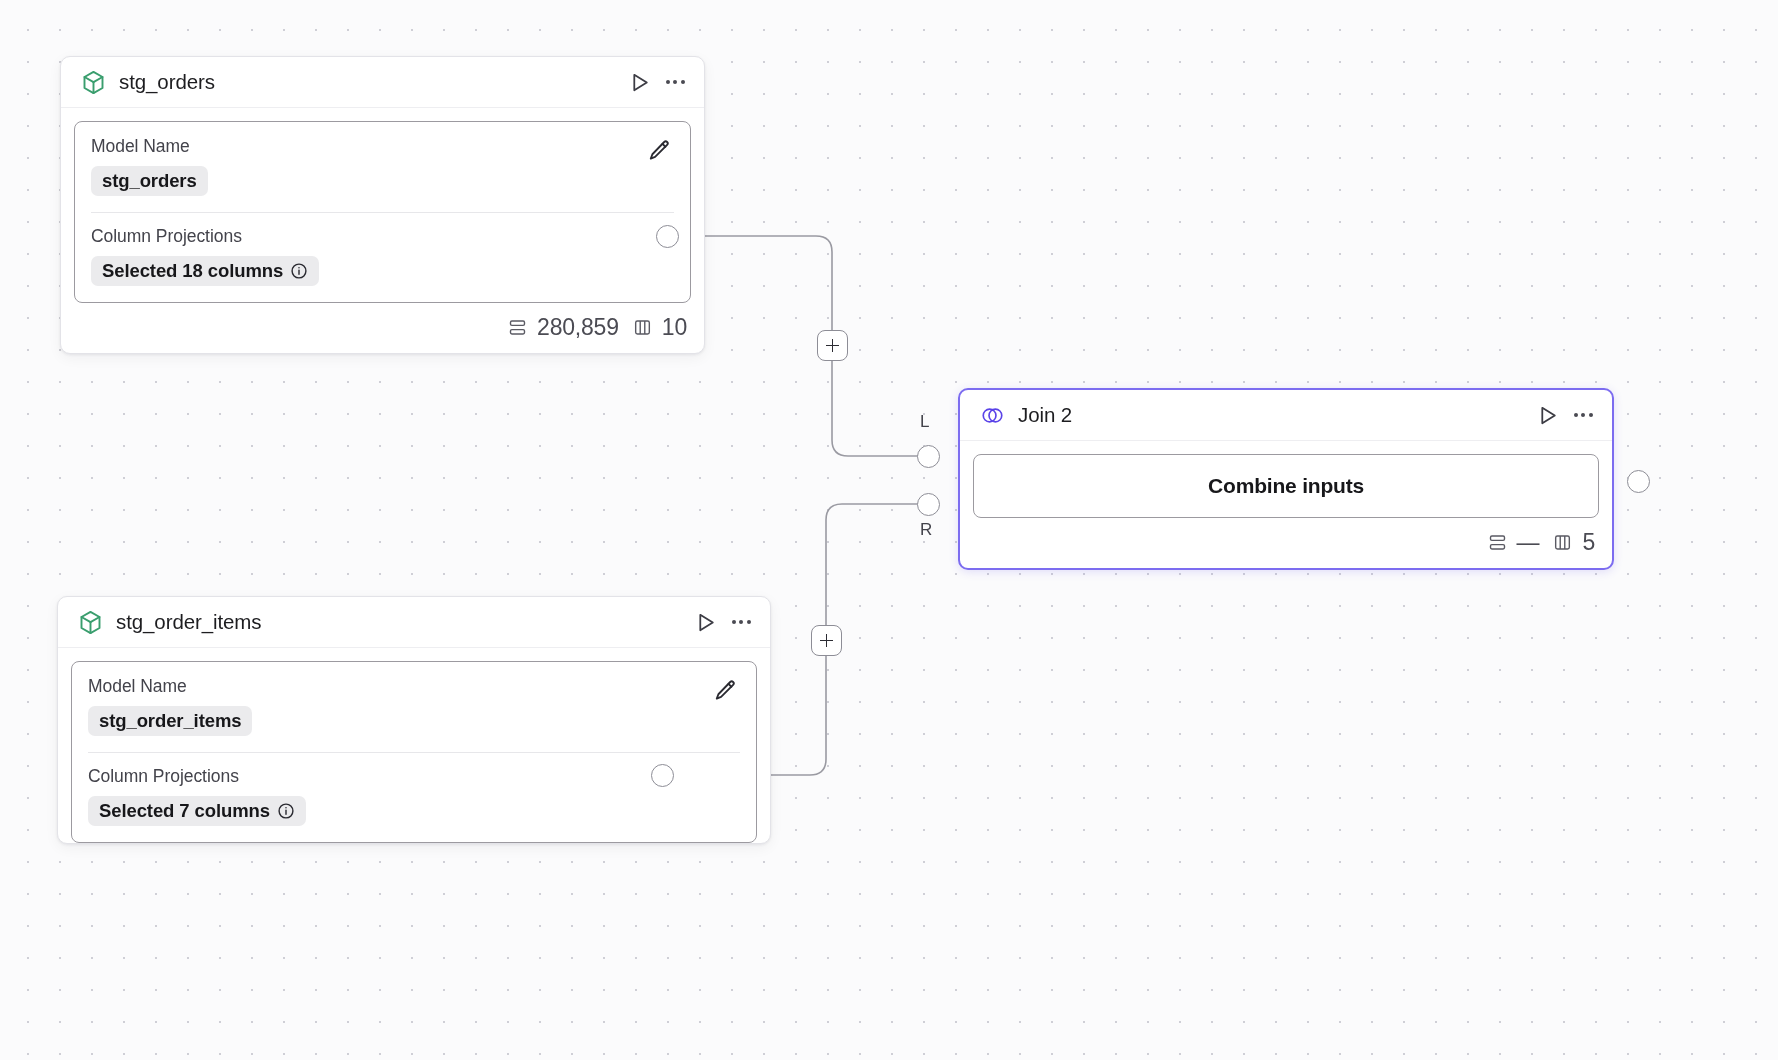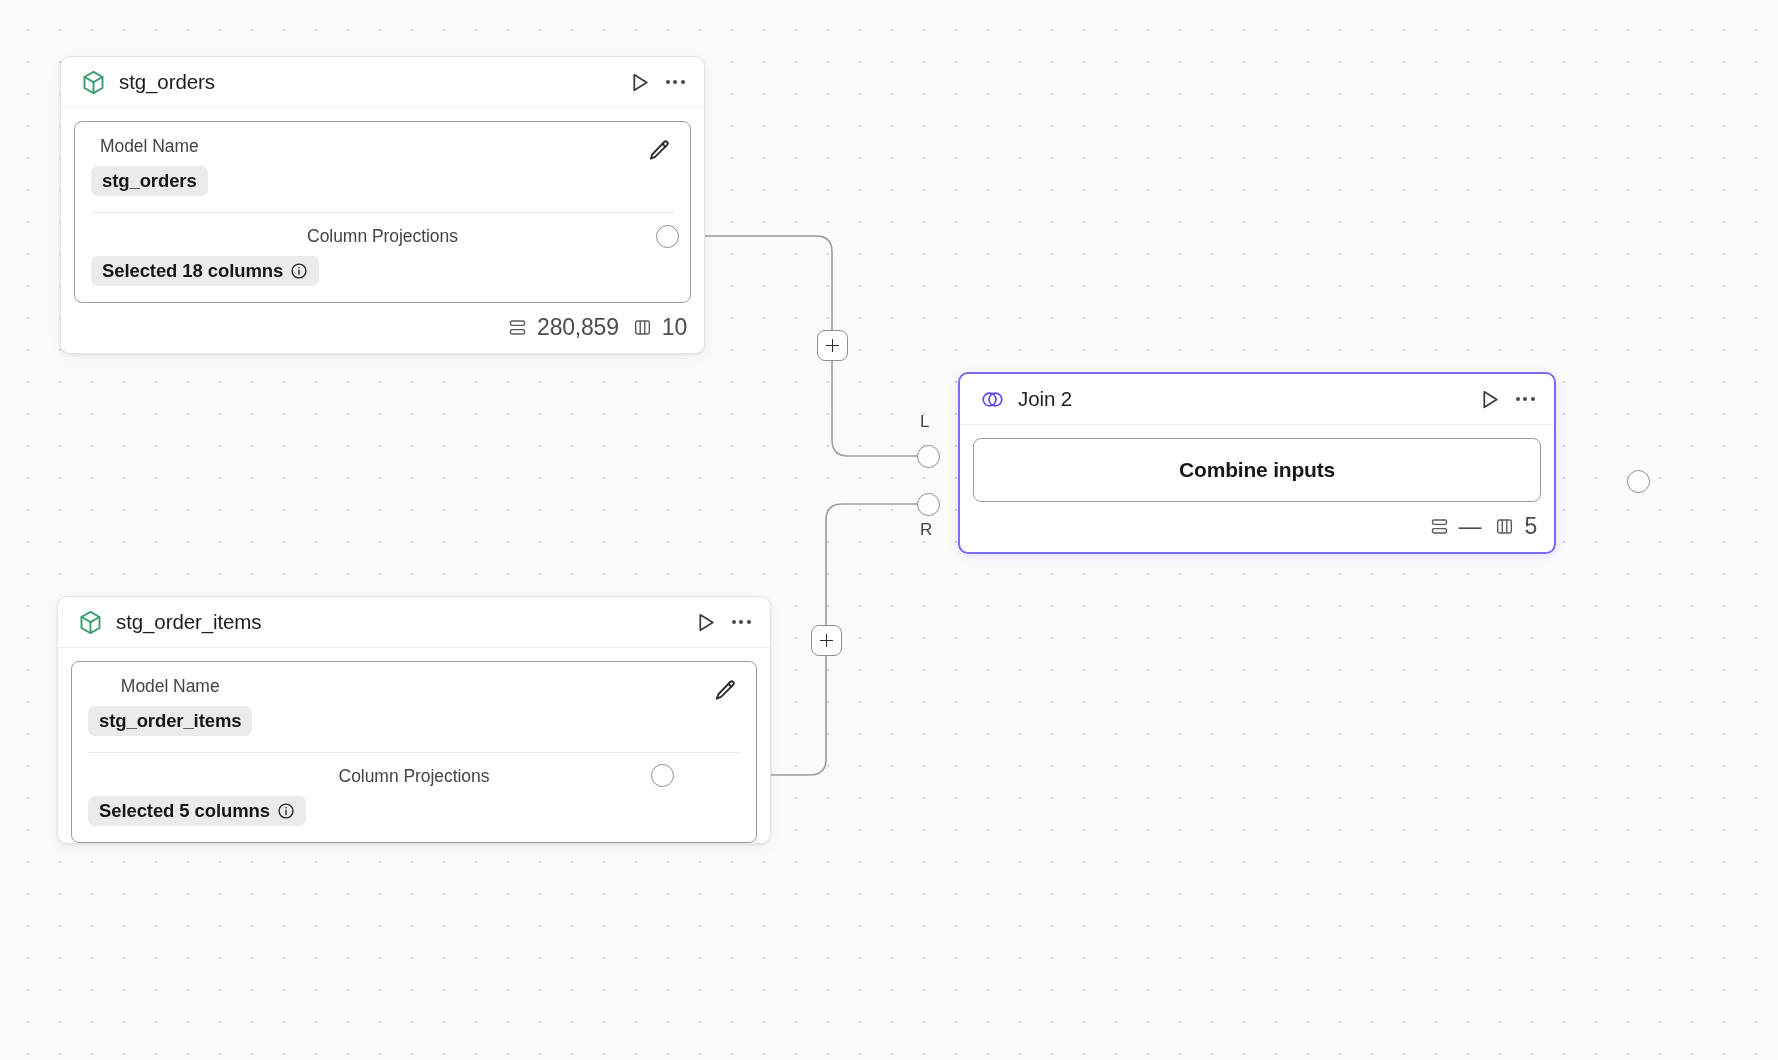--- a/index.html
+++ b/index.html
@@ -101,21 +101,20 @@
     border-radius: 8px;
     padding: 14px 16px 16px 16px;
     background: #fff;
   }
 
   .field-label {
     font-size: 17.5px;
     color: #43434b;
     margin-bottom: 9px;
     letter-spacing: -0.05px;
-    text-align: center;
   }
 
   .chip {
     display: inline-flex;
     align-items: center;
     gap: 7px;
     background: #ebebed;
     border-radius: 7px;
     padding: 4px 11px;
     font-size: 18.5px;
@@ -353,41 +352,41 @@
               <path d="M15.2 5.4 17.9 8.1"></path>
             </svg>
           </span>
         </div>
 
         <div class="divider"></div>
 
         <div>
           <div class="field-label">Column Projections</div>
           <span class="chip">
-            <span>Selected 5 columns</span>
+            <span>Selected 7 columns</span>
             <span class="info-icon" title="Info">
               <svg width="18" height="18" viewBox="0 0 24 24" fill="none" stroke="#2a2a31" stroke-width="1.9" stroke-linecap="round">
                 <circle cx="12" cy="12" r="9.2"></circle>
                 <path d="M12 10.8v5.6"></path>
                 <circle cx="12" cy="7.6" r="1.05" fill="#2a2a31" stroke="none"></circle>
               </svg>
             </span>
           </span>
         </div>
 
       </div>
     </div>
 
   </div>
 
   <div class="port" style="left:651px; top:764px;"></div>
 
   <div class="edge-plus" style="left:811px; top:625px;"></div>
 
-  <div class="node selected" id="node-join-2" style="left:958px; top:372px; width:598px;">
+  <div class="node selected" id="node-join-2" style="left:958px; top:388px; width:656px;">
 
     <div class="node-header">
       <span class="hdr-icon">
         <svg width="27" height="27" viewBox="0 0 28 24" fill="none" stroke="#5a43e8" stroke-width="1.7">
           <circle cx="11" cy="12" r="6.6"></circle>
           <circle cx="17" cy="12" r="6.6"></circle>
         </svg>
       </span>
       <span class="node-title">Join 2</span>
       <span class="header-spacer"></span>

